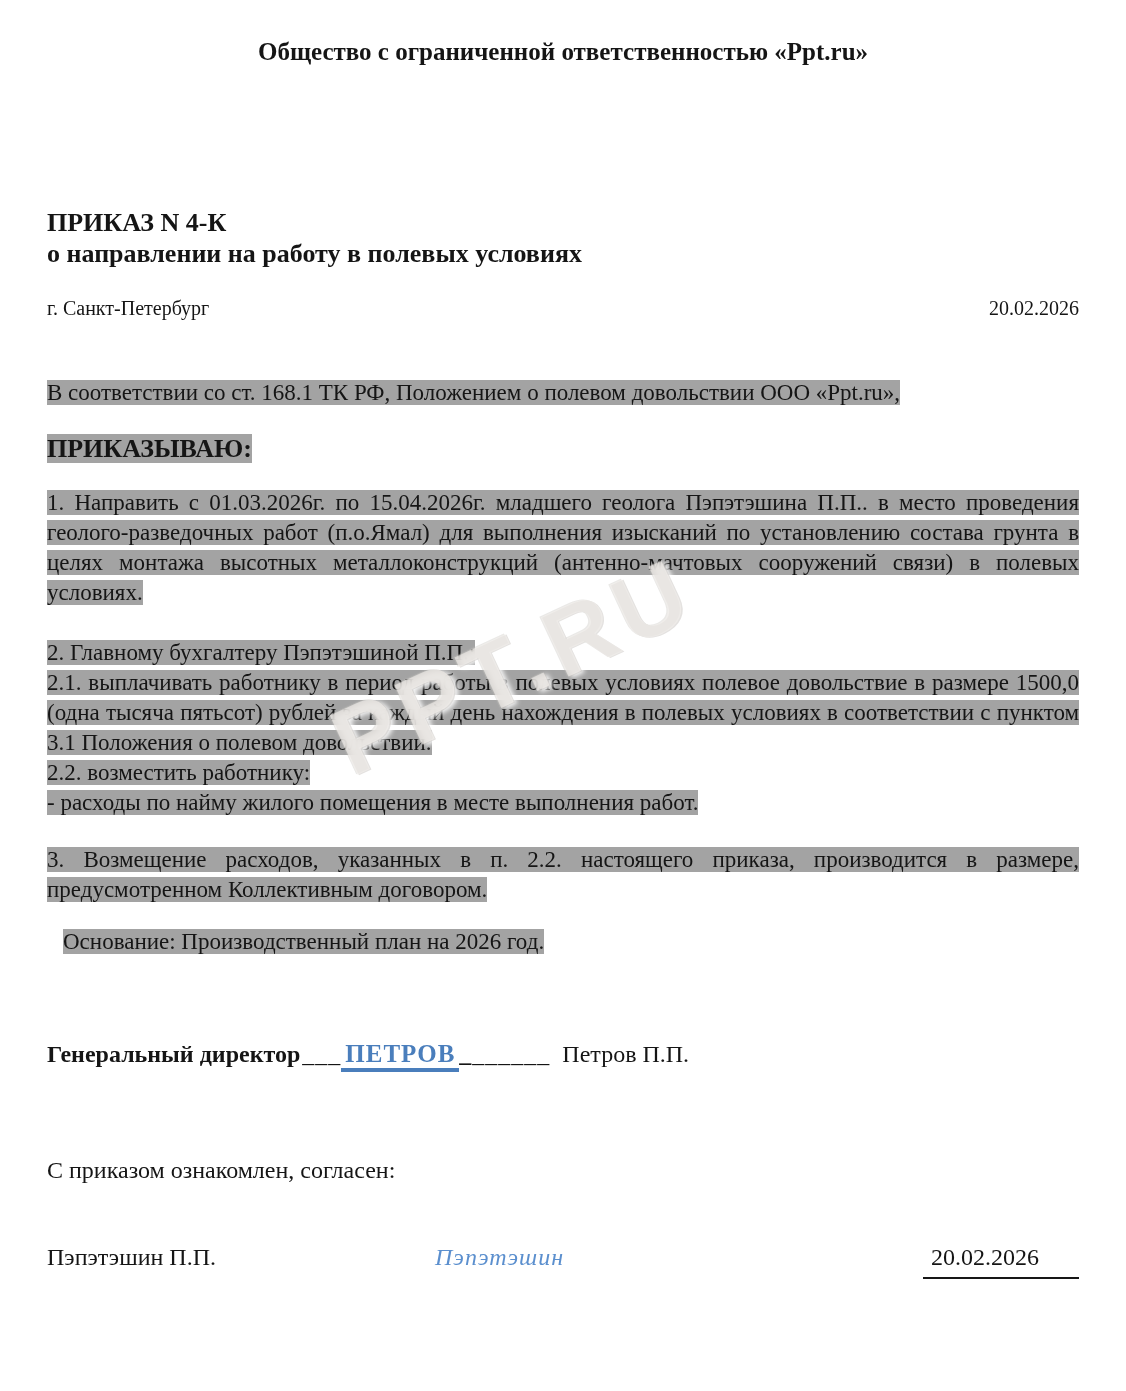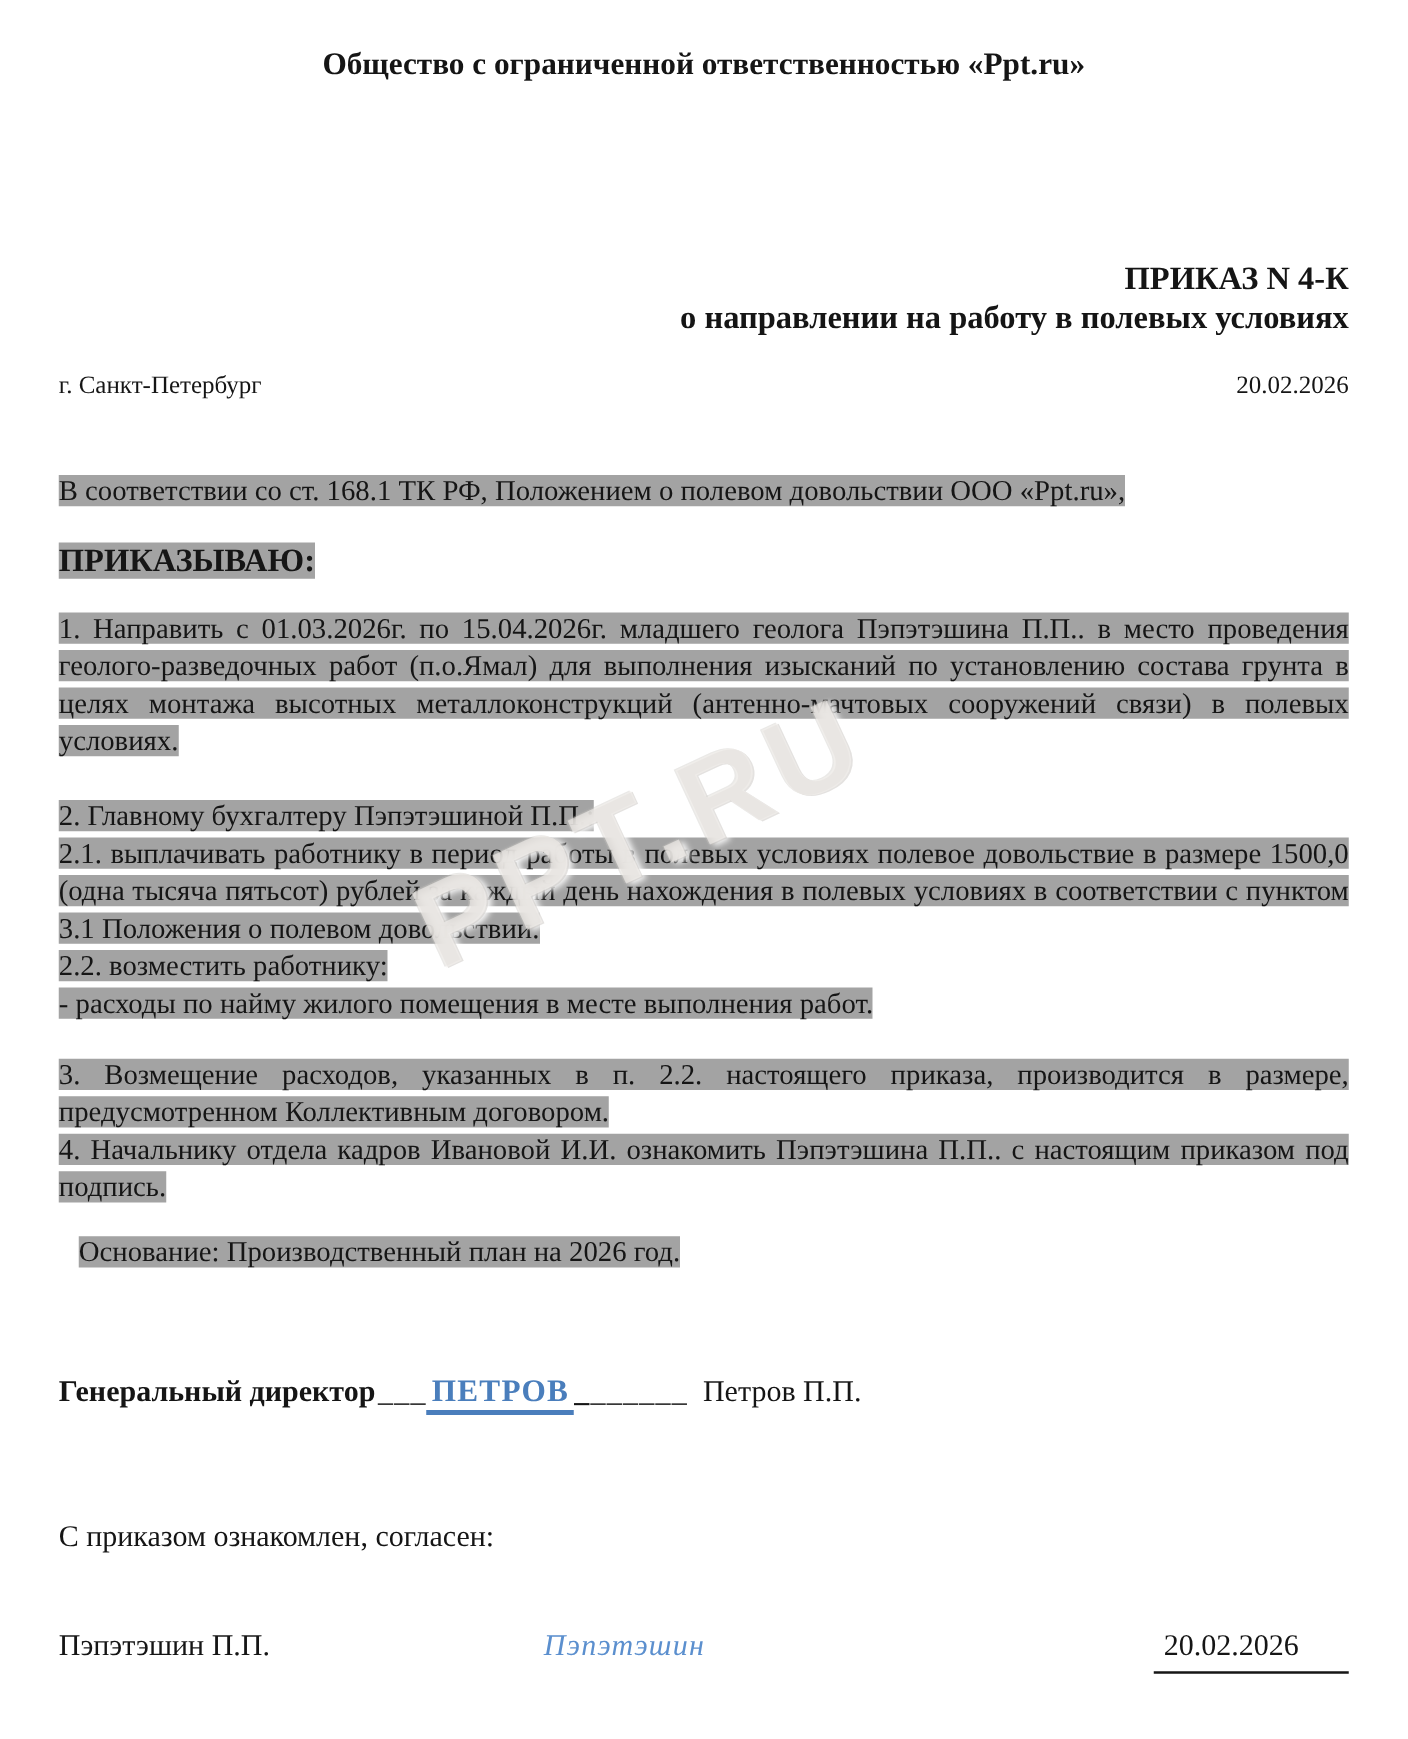--- a/index.html
+++ b/index.html
@@ -23,21 +23,21 @@
     z-index: 1;
   }
   .company {
     text-align: center;
     font-weight: bold;
     font-size: 25px;
     line-height: 30px;
   }
   .title-block {
     margin-top: 140px;
-    text-align: right;
+    text-align: left;
     font-weight: bold;
     font-size: 26px;
     line-height: 31px;
   }
   .city-row {
     margin-top: 24px;
     display: flex;
     justify-content: space-between;
     font-size: 20px;
     line-height: 30px;
@@ -163,23 +163,20 @@
     </div>
     <div class="para">
       <span class="hl">- расходы по найму жилого помещения в месте выполнения работ.</span>
     </div>
   </div>
 
   <div class="group34">
     <div class="para just">
       <span class="hl">3. Возмещение расходов, указанных в п. 2.2. настоящего приказа, производится в размере, предусмотренном Коллективным договором.</span>
     </div>
-    <div class="para just">
-      <span class="hl">4. Начальнику отдела кадров Ивановой И.И. ознакомить Пэпэтэшина П.П.. с настоящим приказом под подпись.</span>
-    </div>
   </div>
 
   <div class="para basis">
     <span class="hl">Основание: Производственный план на 2026 год.</span>
   </div>
 
   <div class="director-row">
     <span class="director-label">Генеральный директор</span><span class="blank">___</span><span class="dsig" style="color: rgb(74, 126, 188);">ПЕТРОВ</span><span class="blank blank-bold">_</span><span class="blank">______</span><span class="dname">Петров П.П.</span>
   </div>
 

